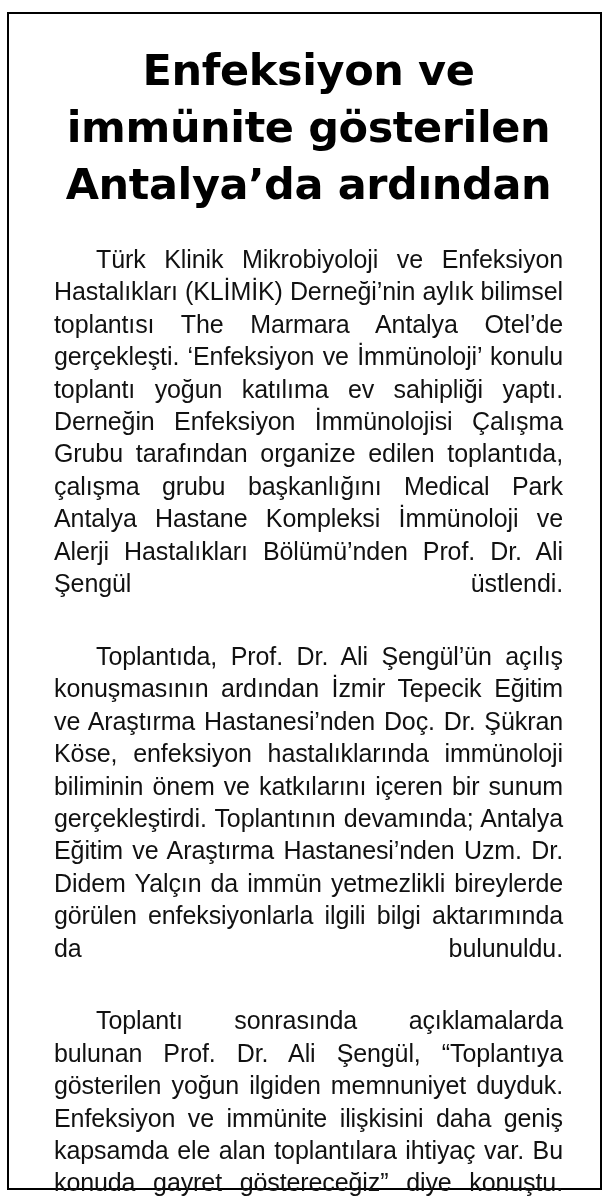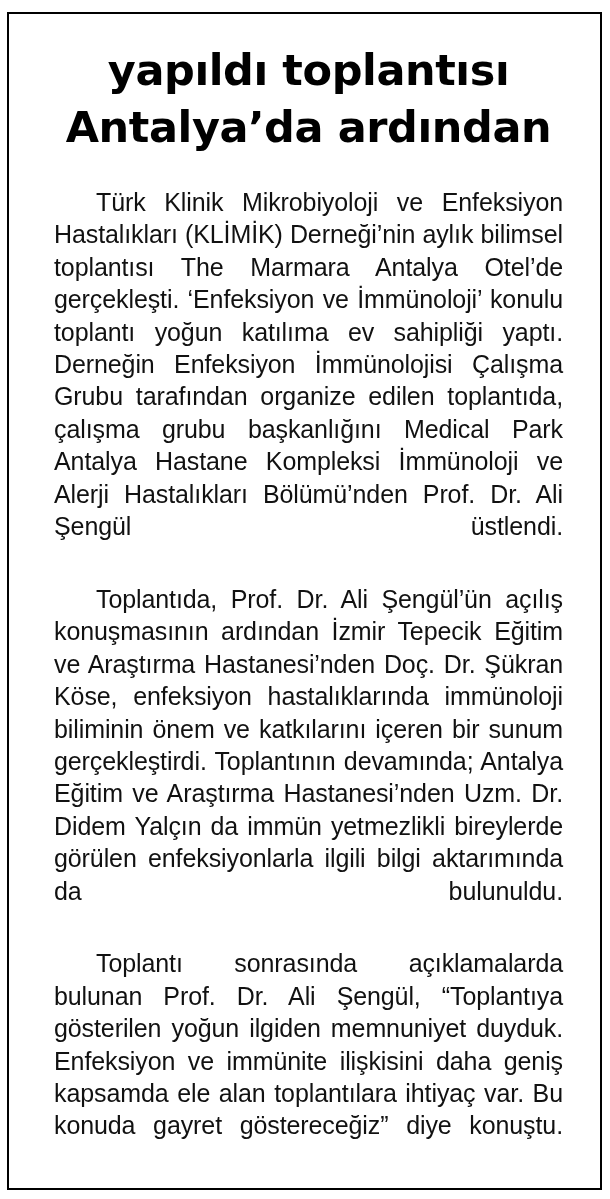--- a/index.html
+++ b/index.html
@@ -91,21 +91,22 @@
 </style>
 </head>
 <body>
 
 <div class="page">
 
   <div class="clip-frame">
     <div class="clip-inner">
 
       <h1 class="headline">
-        <span class="hl-line">yapıldı toplantısı</span>
+        <span class="hl-line">Enfeksiyon ve</span>
+        <span class="hl-line">immünite gösterilen</span>
         <span class="hl-line">Antalya’da ardından</span>
       </h1>
 
       <div class="article-body">
 
         <p>Türk Klinik Mikrobiyoloji ve Enfeksiyon Hastalıkları (KLİMİK) Derneği’nin aylık bilimsel toplantısı The Marmara Antalya Otel’de gerçekleşti. ‘Enfeksiyon ve İmmünoloji’ konulu toplantı yoğun katılıma ev sahipliği yaptı. Derneğin Enfeksiyon İmmünolojisi Çalışma Grubu tarafından organize edilen toplantıda, çalışma grubu başkanlığını Medical Park Antalya Hastane Kompleksi İmmünoloji ve Alerji Hastalıkları Bölümü’nden Prof. Dr. Ali Şengül üstlendi.</p>
 
         <p>Toplantıda, Prof. Dr. Ali Şengül’ün açılış konuşmasının ardından İzmir Tepecik Eğitim ve Araştırma Hastanesi’nden Doç. Dr. Şükran Köse, enfeksiyon hastalıklarında immünoloji biliminin önem ve katkılarını içeren bir sunum gerçekleştirdi. Toplantının devamında; Antalya Eğitim ve Araştırma Hastanesi’nden Uzm. Dr. Didem Yalçın da immün yetmezlikli bireylerde görülen enfeksiyonlarla ilgili bilgi aktarımında da bulunuldu.</p>
 
         <p class="last-par"><span>Toplantı sonrasında açıklamalarda bulunan Prof. Dr. Ali Şengül, “Toplantıya gösterilen yoğun ilgiden memnuniyet duyduk. Enfeksiyon ve immünite ilişkisini daha geniş kapsamda ele alan toplantılara ihtiyaç var. Bu konuda gayret göstereceğiz” diye konuştu. </span></p>

